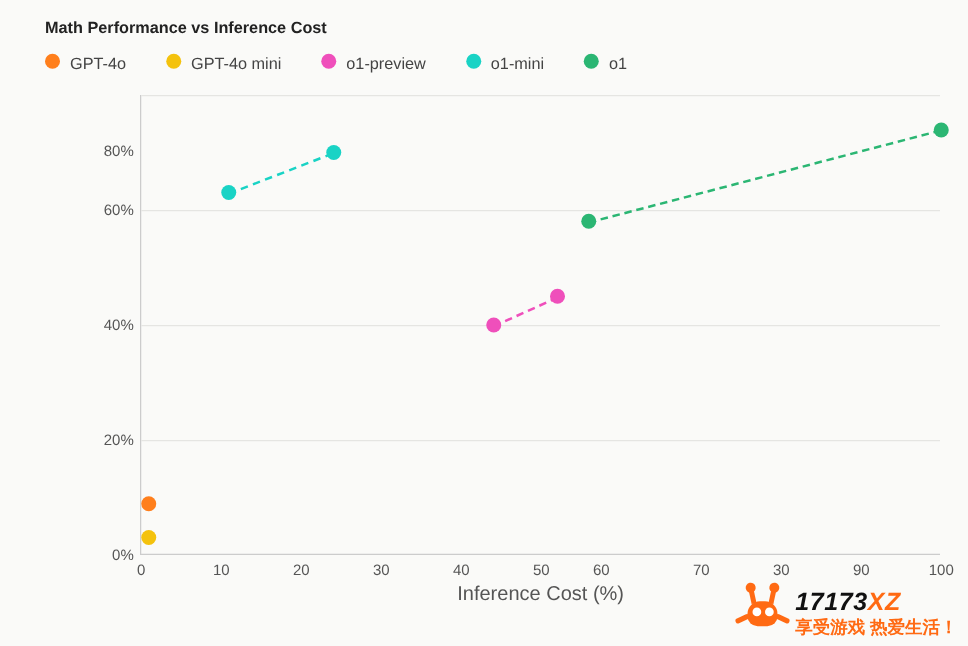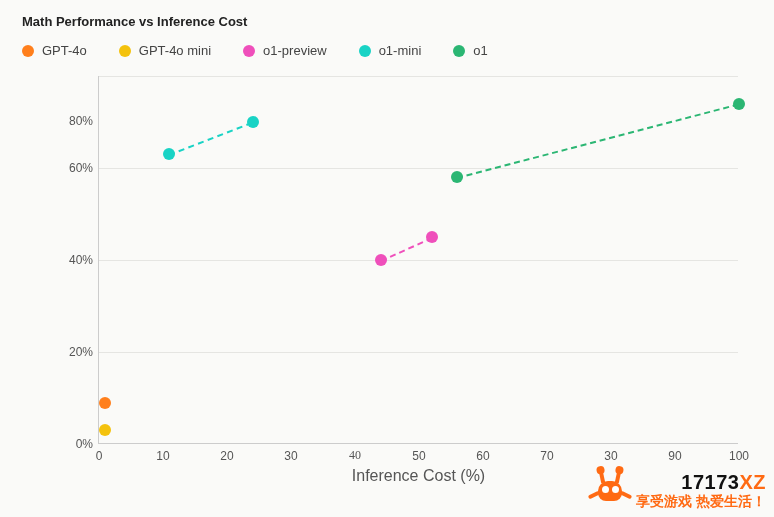--- a/index.html
+++ b/index.html
@@ -4,35 +4,35 @@
   <style>
     * { margin: 0; padding: 0; box-sizing: border-box; }
     body {
       font-family: -apple-system, BlinkMacSystemFont, 'Segoe UI', Arial, sans-serif;
       background: #fafaf8;
       width: 774px;
       height: 517px;
       position: relative;
       overflow: hidden;
     }
-    .container { padding: 14px 22px; }
+    .container { padding: 14px 36px; }
     .title {
       font-size: 13px;
       font-weight: 600;
       color: #222;
       margin-bottom: 14px;
     }
     .legend {
       display: flex;
       gap: 32px;
       margin-bottom: 12px;
       font-size: 13px;
       color: #444;
     }
-    .legend-item { display: flex; align-items: center; gap: 8px; }
+    .legend-item { display: flex; gap: 8px; }
     .swatch { width: 12px; height: 12px; border-radius: 50%; }
     .chart-area {
       position: relative;
       width: 712px;
       height: 410px;
       margin-left: 16px;
     }
     .plot {
       position: absolute;
       left: 60px;
@@ -138,23 +138,23 @@
       background: #ff6a13;
       top: 22px;
       border-radius: 2px;
     }
     .wm-arm.l { left: -2px; transform: rotate(-25deg); }
     .wm-arm.r { left: 30px; transform: rotate(25deg); }
     .wm-text { display: flex; flex-direction: column; line-height: 1; }
     .wm-brand {
       font-size: 20px;
       font-weight: 900;
+      font-style: italic;
       color: #111;
       letter-spacing: 0.5px;
-      text-align: right;
     }
     .wm-brand .xz { color: #ff6a13; }
     .wm-slogan {
       font-size: 14px;
       color: #ff6a13;
       text-align: right;
       margin-top: 2px;
       font-weight: 600;
     }
   </style>
@@ -197,23 +197,23 @@
         <div class="grid-line" style="top: 184px;"></div>
         <div class="y-tick" style="top: 184px;">40%</div>
         <div class="grid-line" style="top: 92px;"></div>
         <div class="y-tick" style="top: 92px;">60%</div>
         <div class="grid-line" style="top: 0px;"></div>
         <div class="y-tick" style="top: 0px; margin-top: 45px;">80%</div>
         <div class="x-tick" style="left: 0px;">0</div>
         <div class="x-tick" style="left: 64px;">10</div>
         <div class="x-tick" style="left: 128px; text-align: center;">20</div>
         <div class="x-tick" style="left: 192px;">30</div>
-        <div class="x-tick" style="left: 256px; font-family: Liberation Serif, serif;">40</div>
+        <div class="x-tick" style="left: 256px;">40</div>
         <div class="x-tick" style="left: 320px;">50</div>
-        <div class="x-tick" style="left: 384px;">60</div>
+        <div class="x-tick" style="left: 368px;">60</div>
         <div class="x-tick" style="left: 448px;">70</div>
         <div class="x-tick" style="left: 512px;">30</div>
         <div class="x-tick" style="left: 576px;">90</div>
         <div class="x-tick" style="left: 640px;">100</div>
         <div class="point" style="left: 6.4px; top: 326.6px; background: rgb(255, 127, 28);"></div>
         <div class="point" style="left: 6.4px; top: 354.2px; background: rgb(244, 194, 13);"></div>
         <div class="connector" style="left: 281.6px; top: 184px; width: 56.1288px; border-top-color: rgb(239, 79, 187); transform: rotate(-24.1905deg);"></div>
         <div class="point" style="left: 281.6px; top: 184px; background: rgb(239, 79, 187);"></div>
         <div class="point" style="left: 332.8px; top: 161px; background: rgb(239, 79, 187);"></div>
         <div class="connector" style="left: 70.4px; top: 78.2px; width: 89.2137px; border-top-color: rgb(25, 211, 197); transform: rotate(-21.1574deg);"></div>

